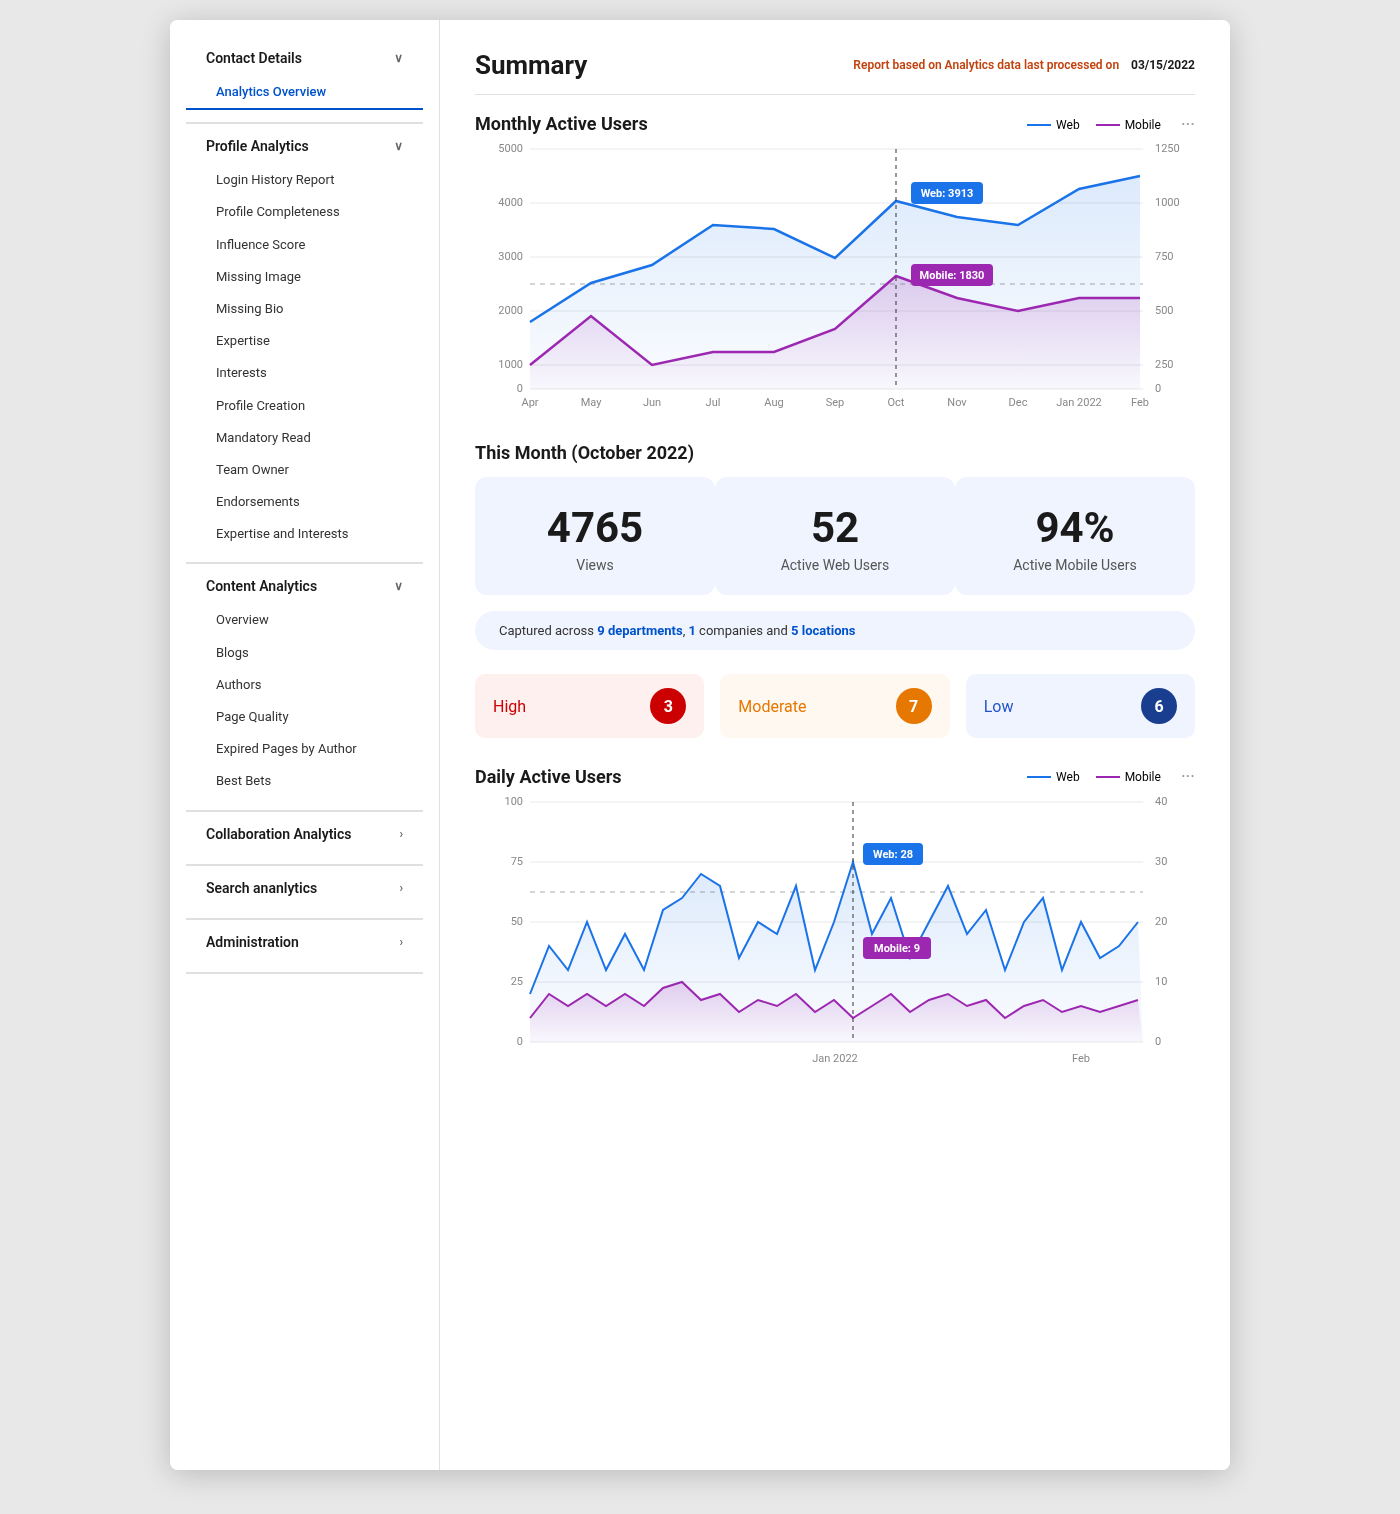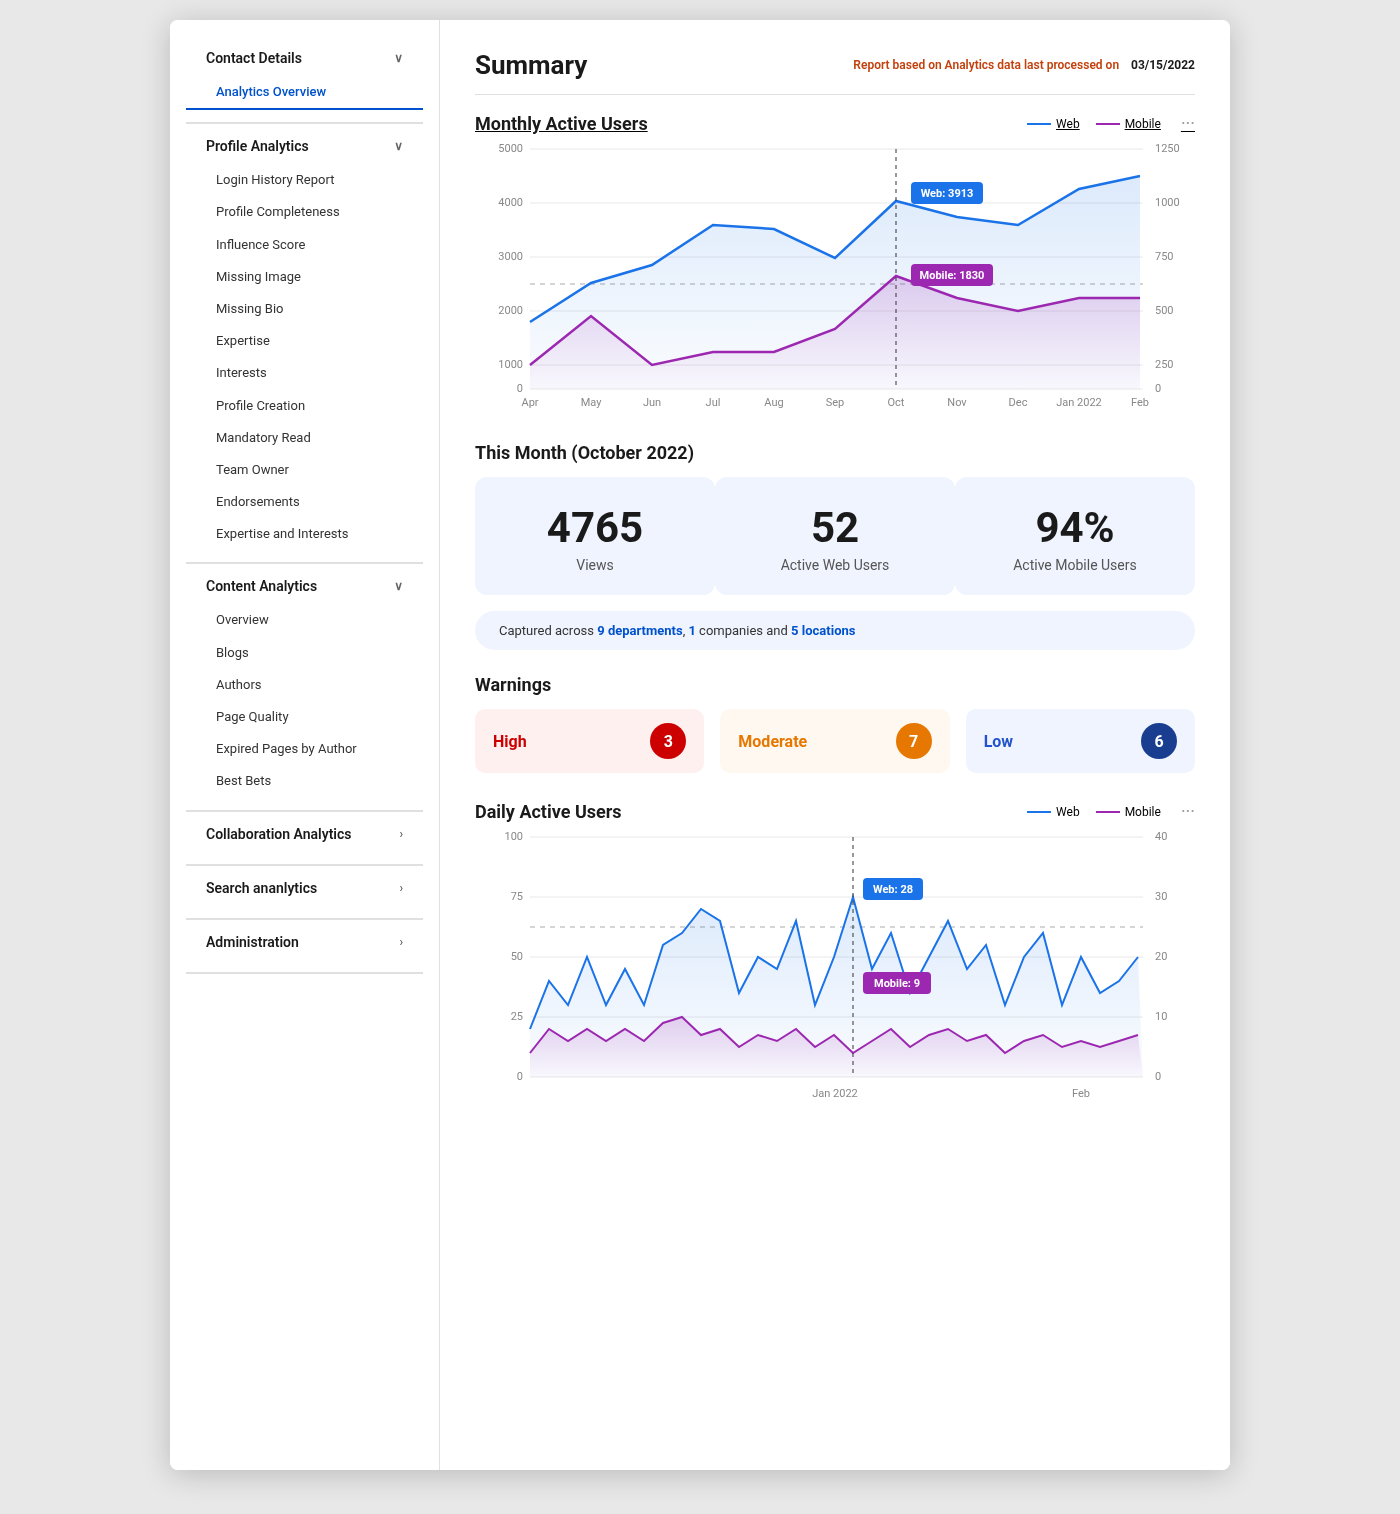--- a/index.html
+++ b/index.html
@@ -175,21 +175,21 @@
       border-radius: 10px;
       padding: 14px 18px;
       display: flex;
       align-items: center;
       justify-content: space-between;
     }
     .warning-card.high { background: #fff0f0; }
     .warning-card.moderate { background: #fff8f0; }
     .warning-card.low { background: #f0f4ff; }
     .warning-label {
-      font-weight: 700;
+      font-weight: 400;
       font-size: 16px;
     }
     .warning-card.high .warning-label { color: #cc0000; }
     .warning-card.moderate .warning-label { color: #e67700; }
     .warning-card.low .warning-label { color: #2255cc; }
     .warning-badge {
       width: 36px;
       height: 36px;
       border-radius: 50%;
       display: flex;
@@ -277,21 +277,21 @@
     <div class="page-header">
       <h1 class="page-title">Summary</h1>
       <div class="report-date">
         <span>Report based on Analytics data last processed on</span>
         &nbsp;&nbsp;
         <span style="font-weight:700; color:#1a1a1a;">03/15/2022</span>
       </div>
     </div>
 
     <div class="chart-container">
-      <div style="display:flex; justify-content:space-between; align-items:center;text-decoration:underline;">
+      <div style="display:flex; justify-content:space-between; align-items:flex-end;">
         <div class="section-title" style="margin-top:0; margin-bottom:0;">Monthly Active Users</div>
         <div class="chart-legend" style="position:relative; top:0; right:0;">
           <div class="legend-item">
             <div class="legend-line web"></div>
             <span>Web</span>
           </div>
           <div class="legend-item">
             <div class="legend-line mobile"></div>
             <span>Mobile</span>
           </div>
@@ -380,21 +380,20 @@
       <div class="stat-card">
         <div class="stat-value">94%</div>
         <div class="stat-label">Active Mobile Users</div>
       </div>
     </div>
 
     <div class="captured-banner">
       <span>Captured across </span><a href="#">9 departments</a><span>, </span><a href="#">1</a><span> companies and </span><a href="#">5 locations</a>
     </div>
 
-    <div class="section-title">Warnings</div>
     <div class="warnings-row">
       <div class="warning-card high">
         <span class="warning-label">High</span>
         <div class="warning-badge high">3</div>
       </div>
       <div class="warning-card moderate">
         <span class="warning-label">Moderate</span>
         <div class="warning-badge moderate">7</div>
       </div>
       <div class="warning-card low">

